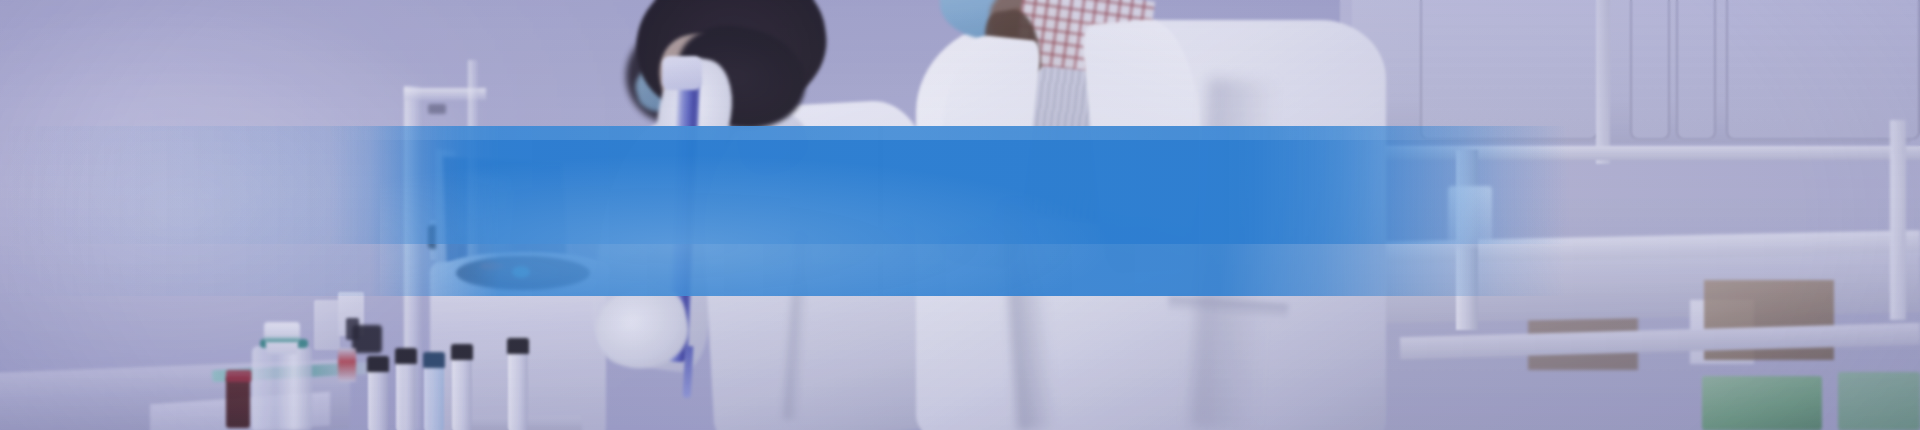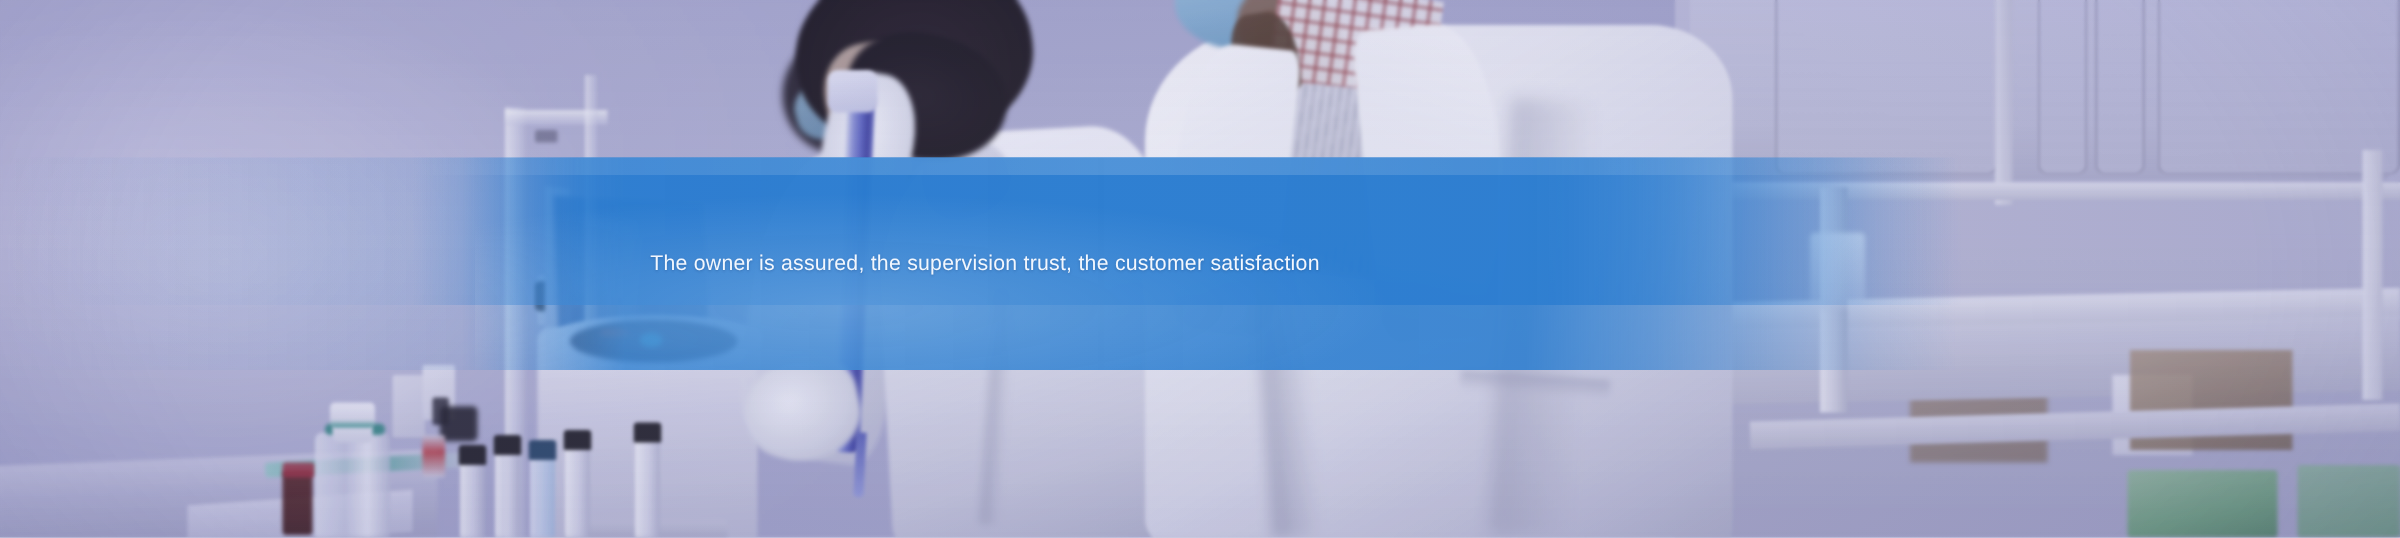--- a/index.html
+++ b/index.html
@@ -937,16 +937,15 @@
     <div class="tint"></div>
     <div class="tint2"></div>
   </div>
 
   <div class="band-main"></div>
   <div class="band"></div>
   <div class="band-light"></div>
   <div class="band-glow"></div>
 
   <div class="text-wrap">
-    <div class="subhead">The owner is assured, the supervision trust, the customer satisfaction</div>
   </div>
 
 </div>
 
 </body></html>

